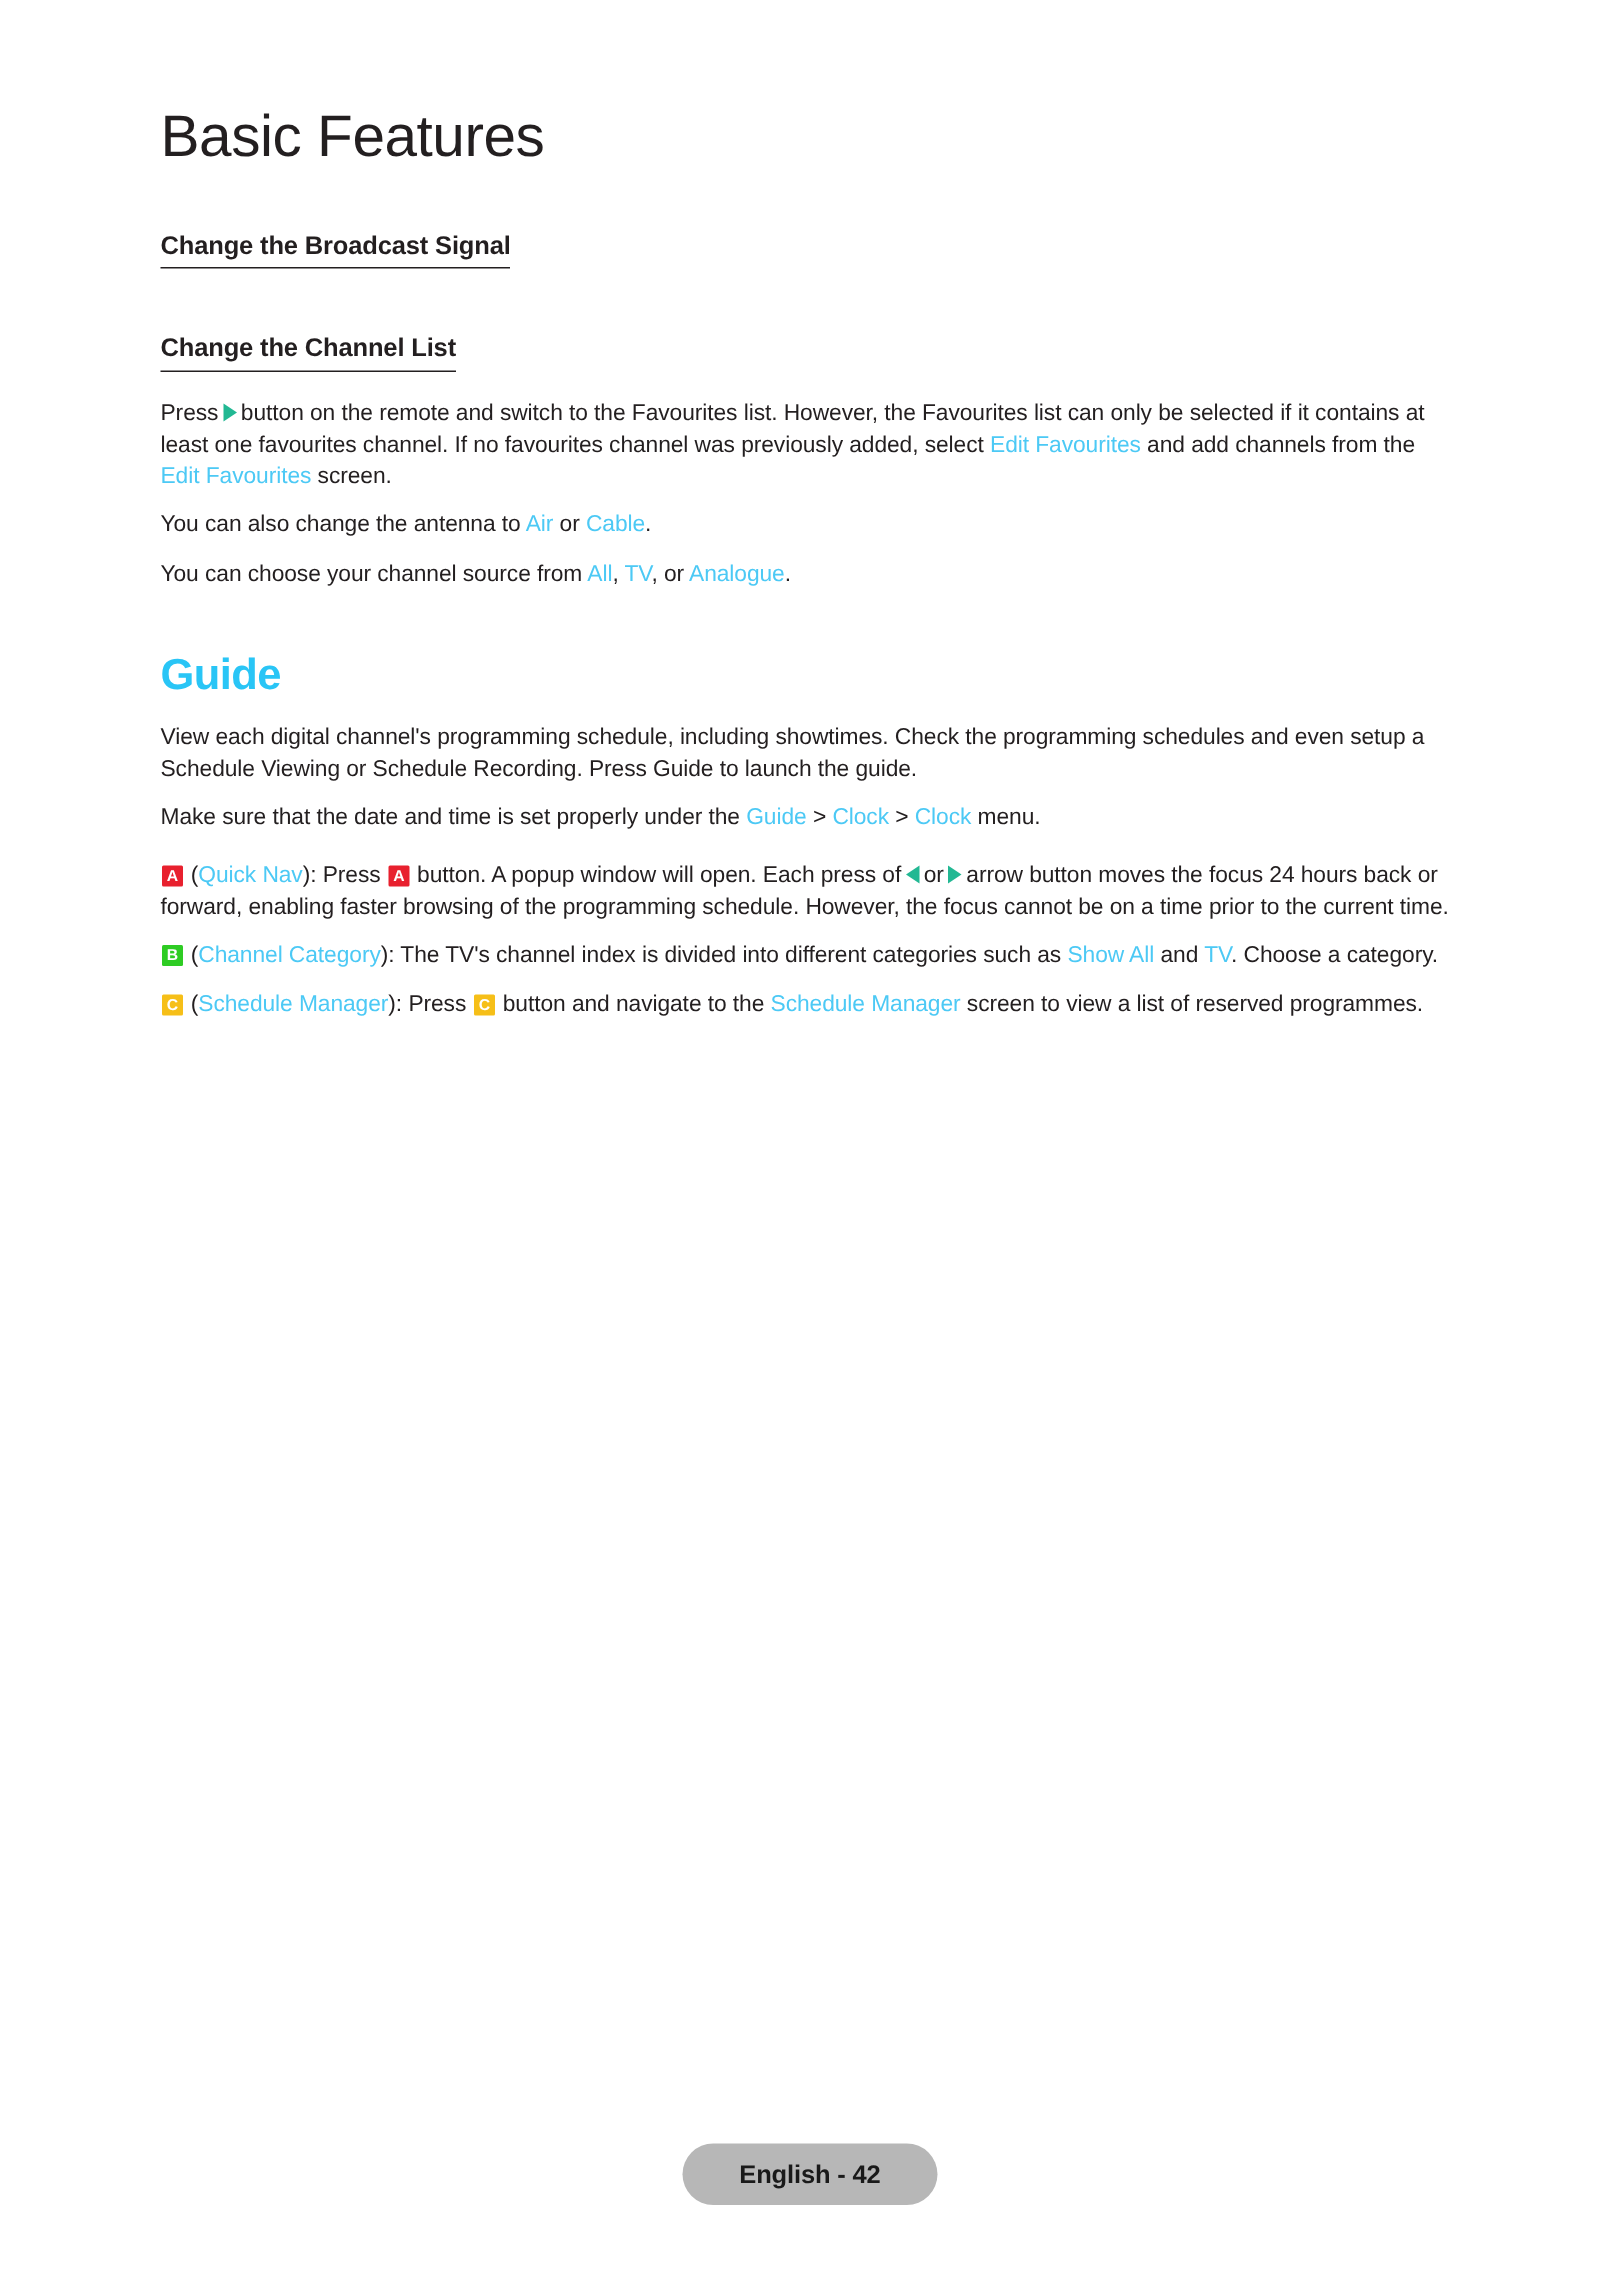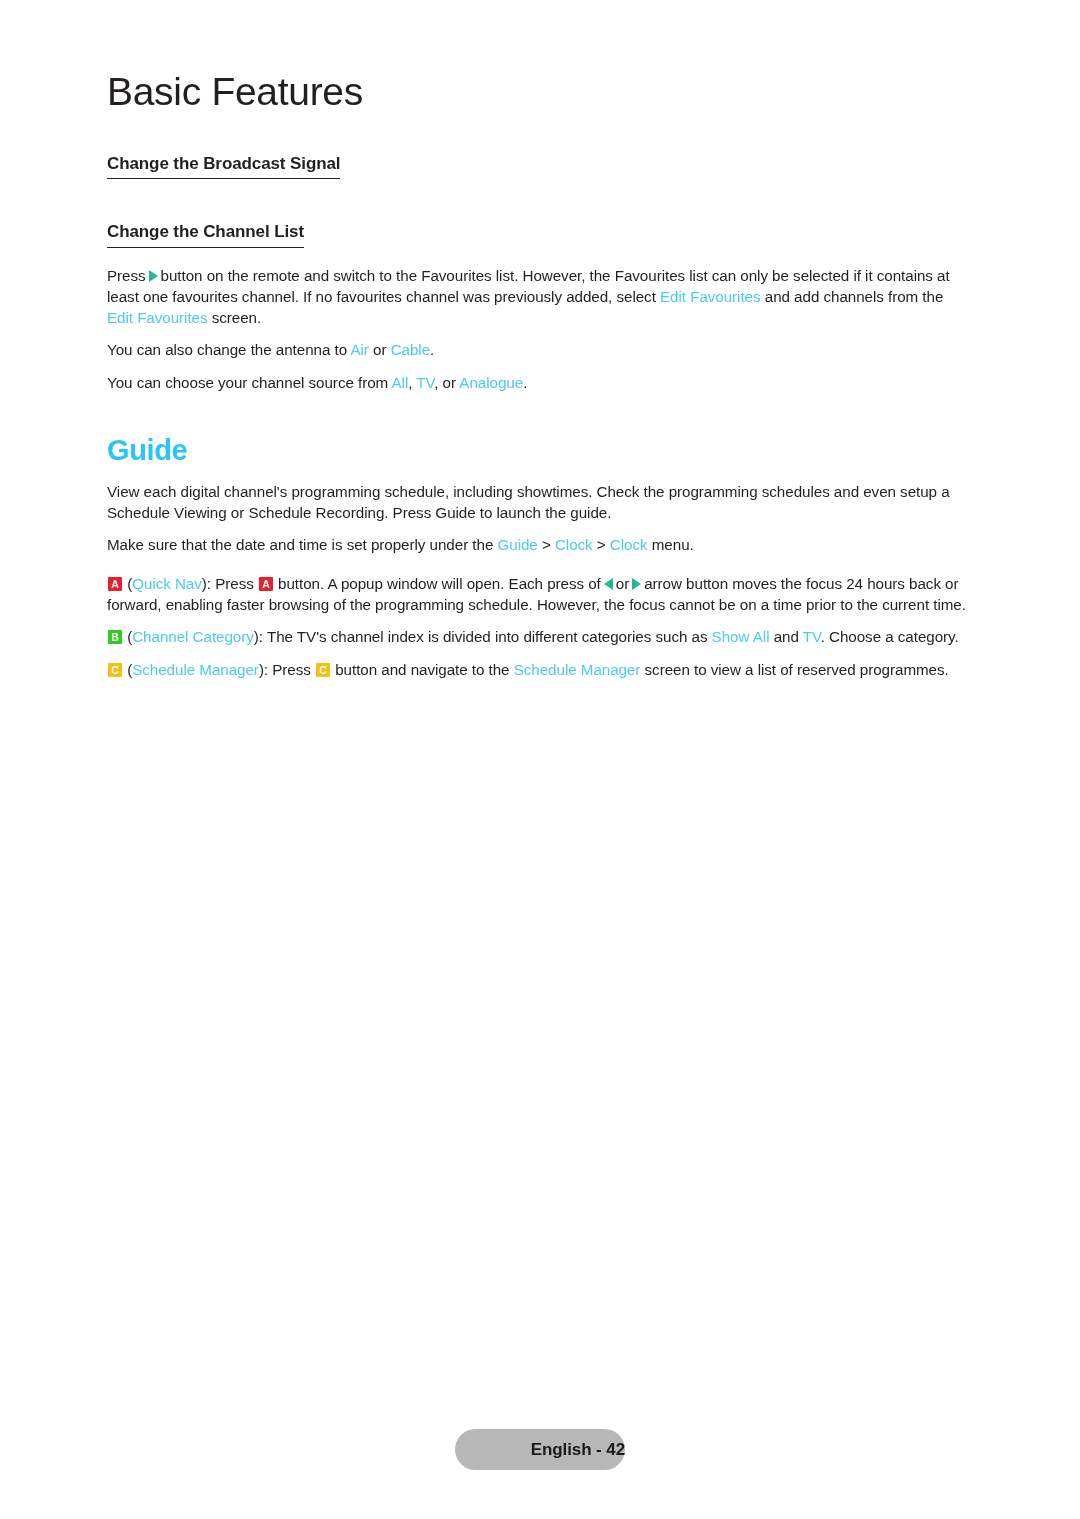--- a/index.html
+++ b/index.html
@@ -136,21 +136,21 @@
   .footer-pill {
     position: absolute;
     left: 455px;
     top: 1429px;
     width: 170px;
     height: 41px;
     background: #b7b7b7;
     border-radius: 21px;
     display: flex;
     align-items: center;
-    justify-content: flex-end;
+    justify-content: center;
   }
   .footer-pill span {
     font-size: 17px;
     font-weight: bold;
     color: #1a1a1a;
     letter-spacing: -0.1px;
   }
 </style>
 </head>
 <body>

